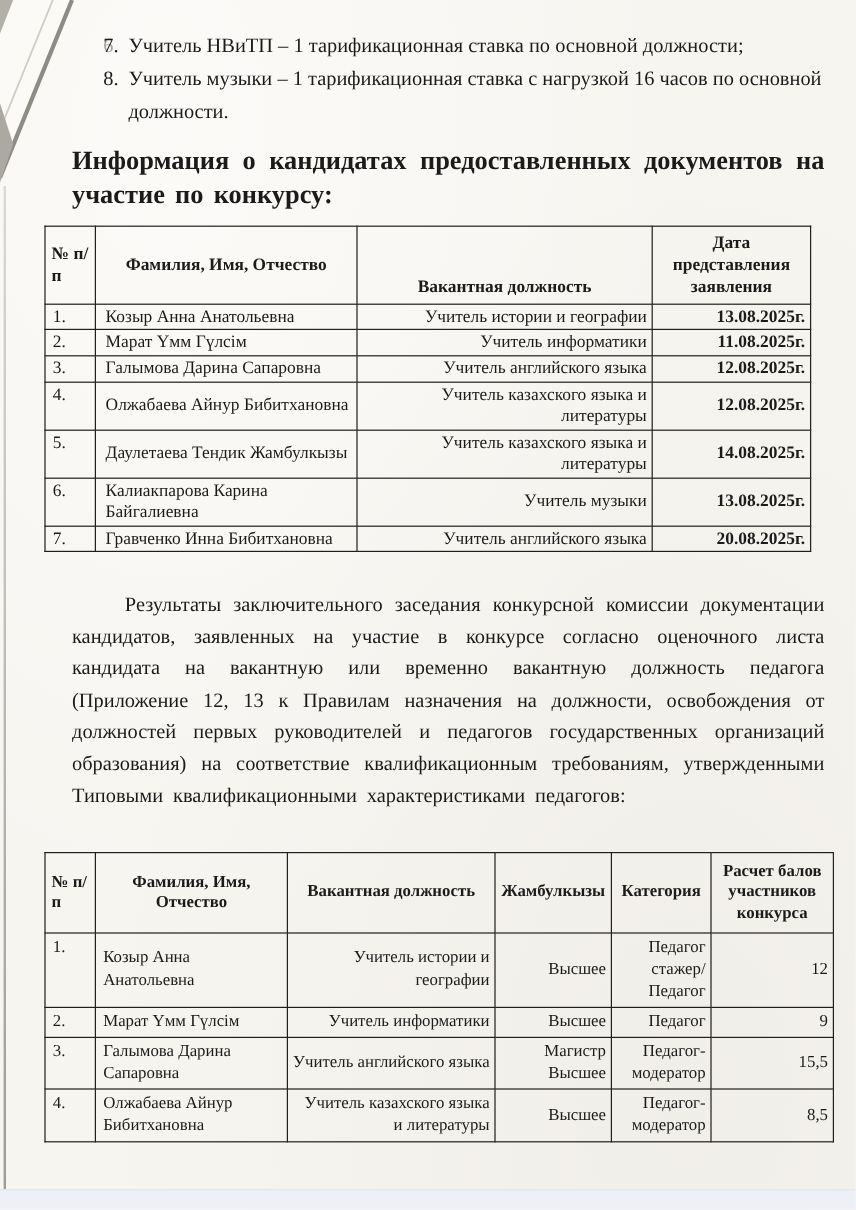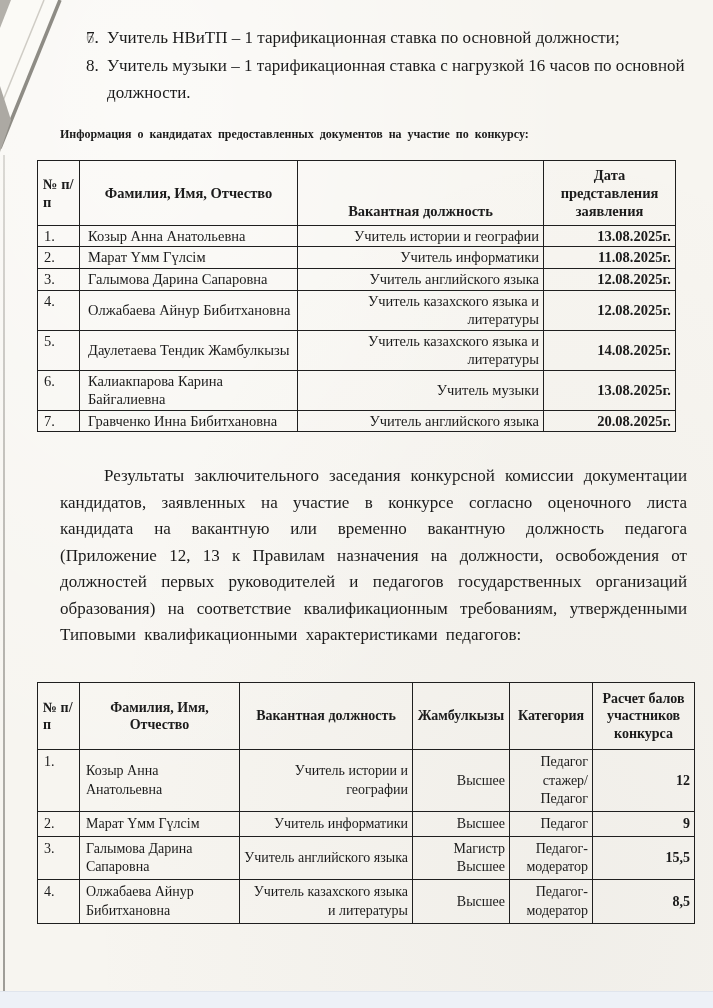--- a/index.html
+++ b/index.html
@@ -29,21 +29,21 @@
     background:#edf1f7;border-top:1px solid #e0e5ed;
   }
   
   .numlist{margin:24px 24px 0 86px;font-size:17px;line-height:27.5px;}
   .li{position:relative;padding-left:21px;}
   .li .num{position:absolute;left:0;top:0;}
   .li .num.faded{opacity:.38;}
   
   .heading{
     margin:13px 26px 0 60px;
-    font-weight:bold;font-size:12px;line-height:28px;
+    font-weight:bold;font-size:22px;line-height:28px;
     text-align:justify;word-spacing:3px;
   }
   .para{
     margin:31px 26px 0 60px;
     font-weight:normal;font-size:17px;line-height:26.5px;
     text-align:justify;text-indent:44px;word-spacing:4px;
   }
   
   table{border-collapse:collapse;table-layout:fixed;background:transparent;}
   th,td{border:1.5px solid #1f1f1f;overflow:hidden;}
@@ -56,21 +56,21 @@
   .t1 th.c2{vertical-align:bottom;padding-bottom:5px;}
   .t1 td.c0{text-align:left;padding-left:6px;vertical-align:top;}
   .t1 td.c1{text-align:left;padding-left:8px;}
   .t1 td.c3{font-weight:bold;}
   .t2{margin:33px 0 0 37px;width:657px;font-size:14px;}
   .t2 th{padding:7px 3px;line-height:1.25;}
   .t2 td{padding:3px 4px;line-height:1.3;}
   .t2 th.c0{text-align:left;padding-left:5px;}
   .t2 td.c0{text-align:left;padding-left:6px;vertical-align:top;}
   .t2 td.c1{text-align:left;padding-left:6px;}
-  .t2 td.c5{font-weight:bold;}
+  .t2 td.c5{font-weight:normal;}
 </style>
 </head>
 <body>
 
 <div class="page">
 
   <svg class="fold-svg" width="80" height="170">
     <polygon points="0,0 62,0 0,152" fill="#fbfaf6"></polygon>
     <line x1="60" y1="0" x2="0" y2="148" stroke="#8e8c85" stroke-width="3.5"></line>
     <line x1="44" y1="0" x2="0" y2="108" stroke="#cfccc5" stroke-width="1.5"></line>

